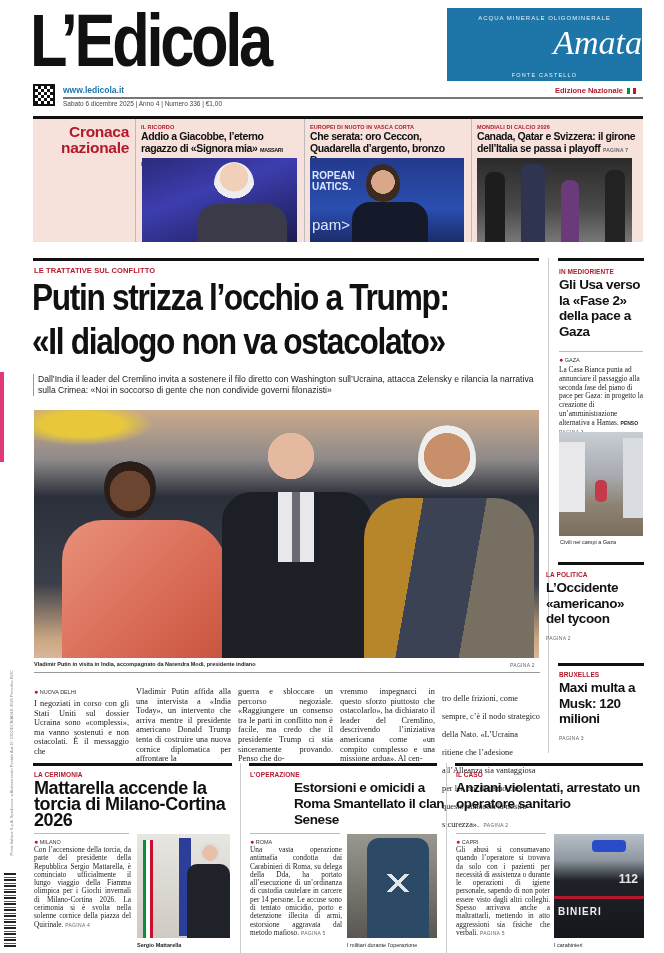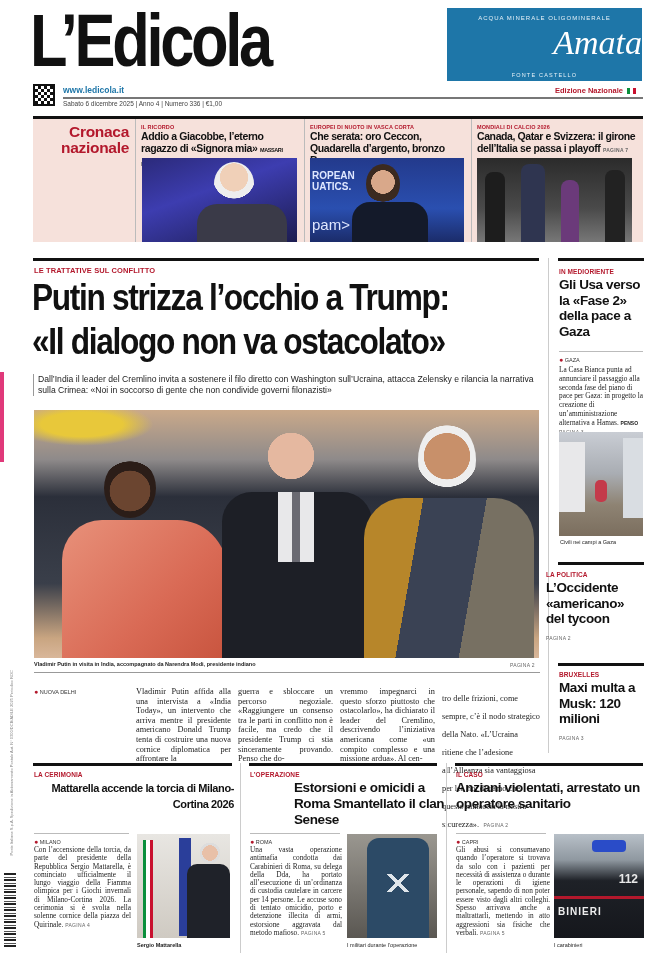--- a/index.html
+++ b/index.html
@@ -118,20 +118,21 @@
 
   <div style="position:absolute;left:384px;top:12px;width:58px;height:76px;border-radius:50%;background:radial-gradient(circle at 50% 45%,#c8906a 0 45%,#eeeeee 46% 60%,transparent 61%);"></div>
   <div style="position:absolute;left:330px;top:88px;width:170px;height:160px;border-radius:40px 40px 0 0;background:linear-gradient(100deg,#b7862a 0 30%,#3a4254 30% 62%,#777062 62%);"></div>
 </div>
 <div class="abs" style="left:34px;top:661px;font-size:5.5px;font-weight:bold;color:#222;">Vladimir Putin in visita in India, accompagnato da Narendra Modi, presidente indiano</div>
 <div class="abs page-ref" style="left:510px;top:662px;">PAGINA 2</div>
 <div class="rule-thin" style="left:34px;top:672px;width:506px;"></div>
 
 <div class="abs" style="left:34px;top:688px;width:95px;">
   <div class="loc"><span class="loc-pin">●</span> <span>NUOVA DELHI</span></div>
+  <div class="body-text" style="margin-top:4px;">I negoziati in corso con gli Stati Uniti sul dossier Ucraina sono «complessi», ma vanno sostenuti e non ostacolati. È il messaggio che</div>
 </div>
 <div class="abs body-text" style="left:136px;top:687px;width:95px;">Vladimir Putin affida alla una intervista a «India Today», un intervento che arriva mentre il presidente americano Donald Trump tenta di costruire una nuova cornice diplomatica per affrontare la</div>
 <div class="abs body-text" style="left:238px;top:687px;width:95px;">guerra e sbloccare un percorso negoziale. «Raggiungere un consenso tra le parti in conflitto non è facile, ma credo che il presidente Trump ci stia sinceramente provando. Penso che do-</div>
 <div class="abs body-text" style="left:340px;top:687px;width:95px;">vremmo impegnarci in questo sforzo piuttosto che ostacolarlo», ha dichiarato il leader del Cremlino, descrivendo l’iniziativa americana come «un compito complesso e una missione ardua». Al cen-</div>
 <div class="abs" style="left:442px;top:687px;width:98px;">
   <span class="body-text">tro delle frizioni, come sempre, c’è il nodo strategico della Nato. «L’Ucraina ritiene che l’adesione all’Alleanza sia vantaggiosa per lei, noi diciamo che questo minaccia la nostra sicurezza».</span>
   <span class="page-ref">PAGINA 2</span>
 </div>
 
 <div class="abs" style="left:548px;top:258px;width:1px;height:495px;background:#ccc;"></div>
@@ -170,21 +171,21 @@
   <div class="cond" style="font-size:13.5px;line-height:15.5px;margin-top:2px;">Maxi multa a Musk: 120 milioni</div>
   <div class="page-ref" style="margin-top:8px;">PAGINA 3</div>
 </div>
 
 <div class="abs" style="left:240px;top:763px;width:1px;height:190px;background:#ccc;"></div>
 <div class="abs" style="left:446px;top:763px;width:1px;height:190px;background:#ccc;"></div>
 
 <div class="rule-thick" style="left:33px;top:763px;width:199px;"></div>
 <div class="abs" style="left:34px;top:771px;width:200px;">
   <div class="kicker" style="font-size:6.5px;">LA CERIMONIA</div>
-  <div class="cond" style="font-size:11px;line-height:16px;margin-top:2px;text-align:right;">Mattarella accende la torcia di Milano-Cortina 2026</div>
+  <div class="cond" style="font-size:18px;line-height:16px;margin-top:2px;">Mattarella accende la torcia di Milano-Cortina 2026</div>
 </div>
 <div class="rule-thin" style="left:34px;top:833px;width:95px;background:#bbb;"></div>
 <div class="abs" style="left:34px;top:838px;width:97px;">
   <div class="loc"><span class="loc-pin">●</span> <span>MILANO</span></div>
   <div style="margin-top:1px;font-family:'Liberation Serif',serif;font-size:7.3px;line-height:8.3px;color:#222;text-align:justify;">
     <span>Con l’accensione della torcia, da parte del presidente della Repubblica Sergio Mattarella, è cominciato ufficialmente il lungo viaggio della Fiamma olimpica per i Giochi invernali di Milano-Cortina 2026. La cerimonia si è svolta nella solenne cornice della piazza del Quirinale.</span>
     <span class="page-ref">PAGINA 4</span>
   </div>
 </div>
 <div class="photo" style="left:137px;top:834px;width:93px;height:104px;background:linear-gradient(180deg,#e8e6e2,#cfcac2);">

